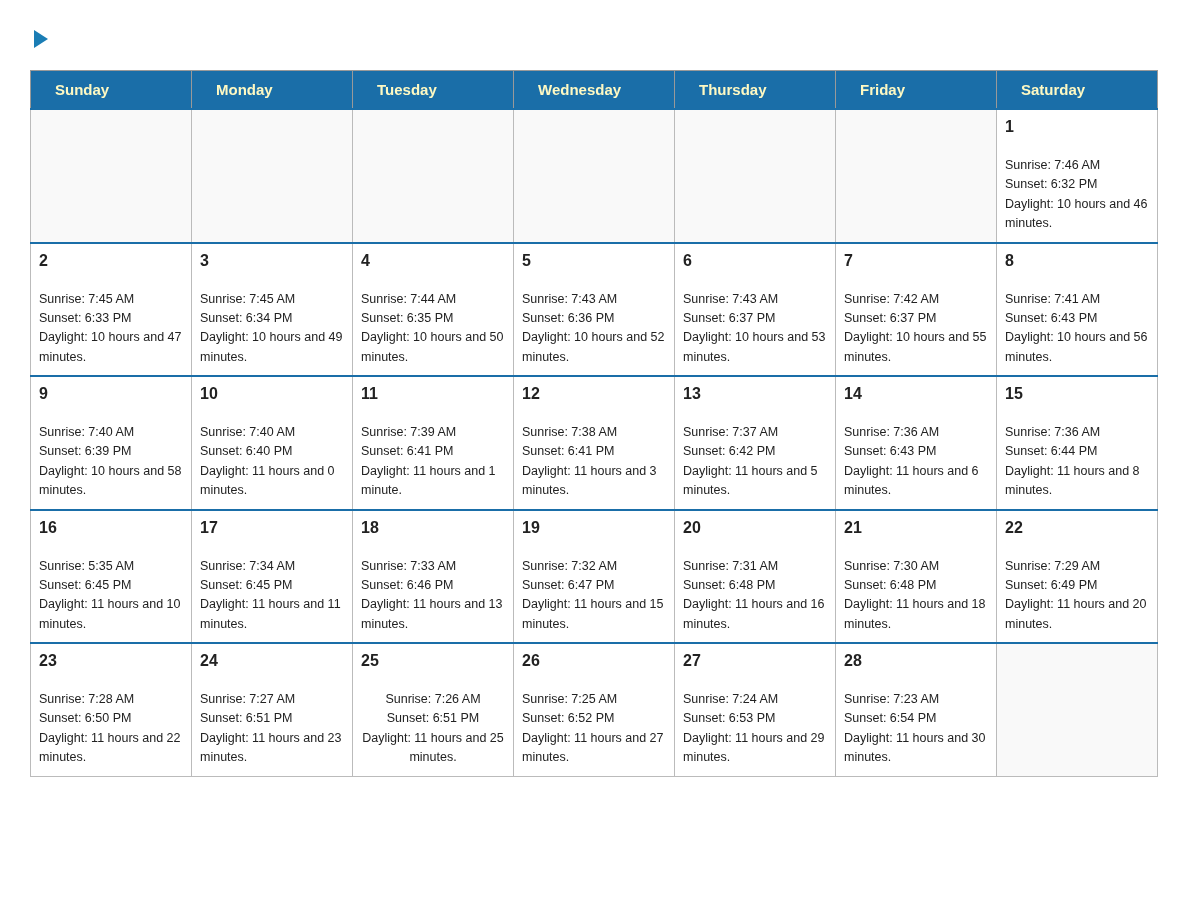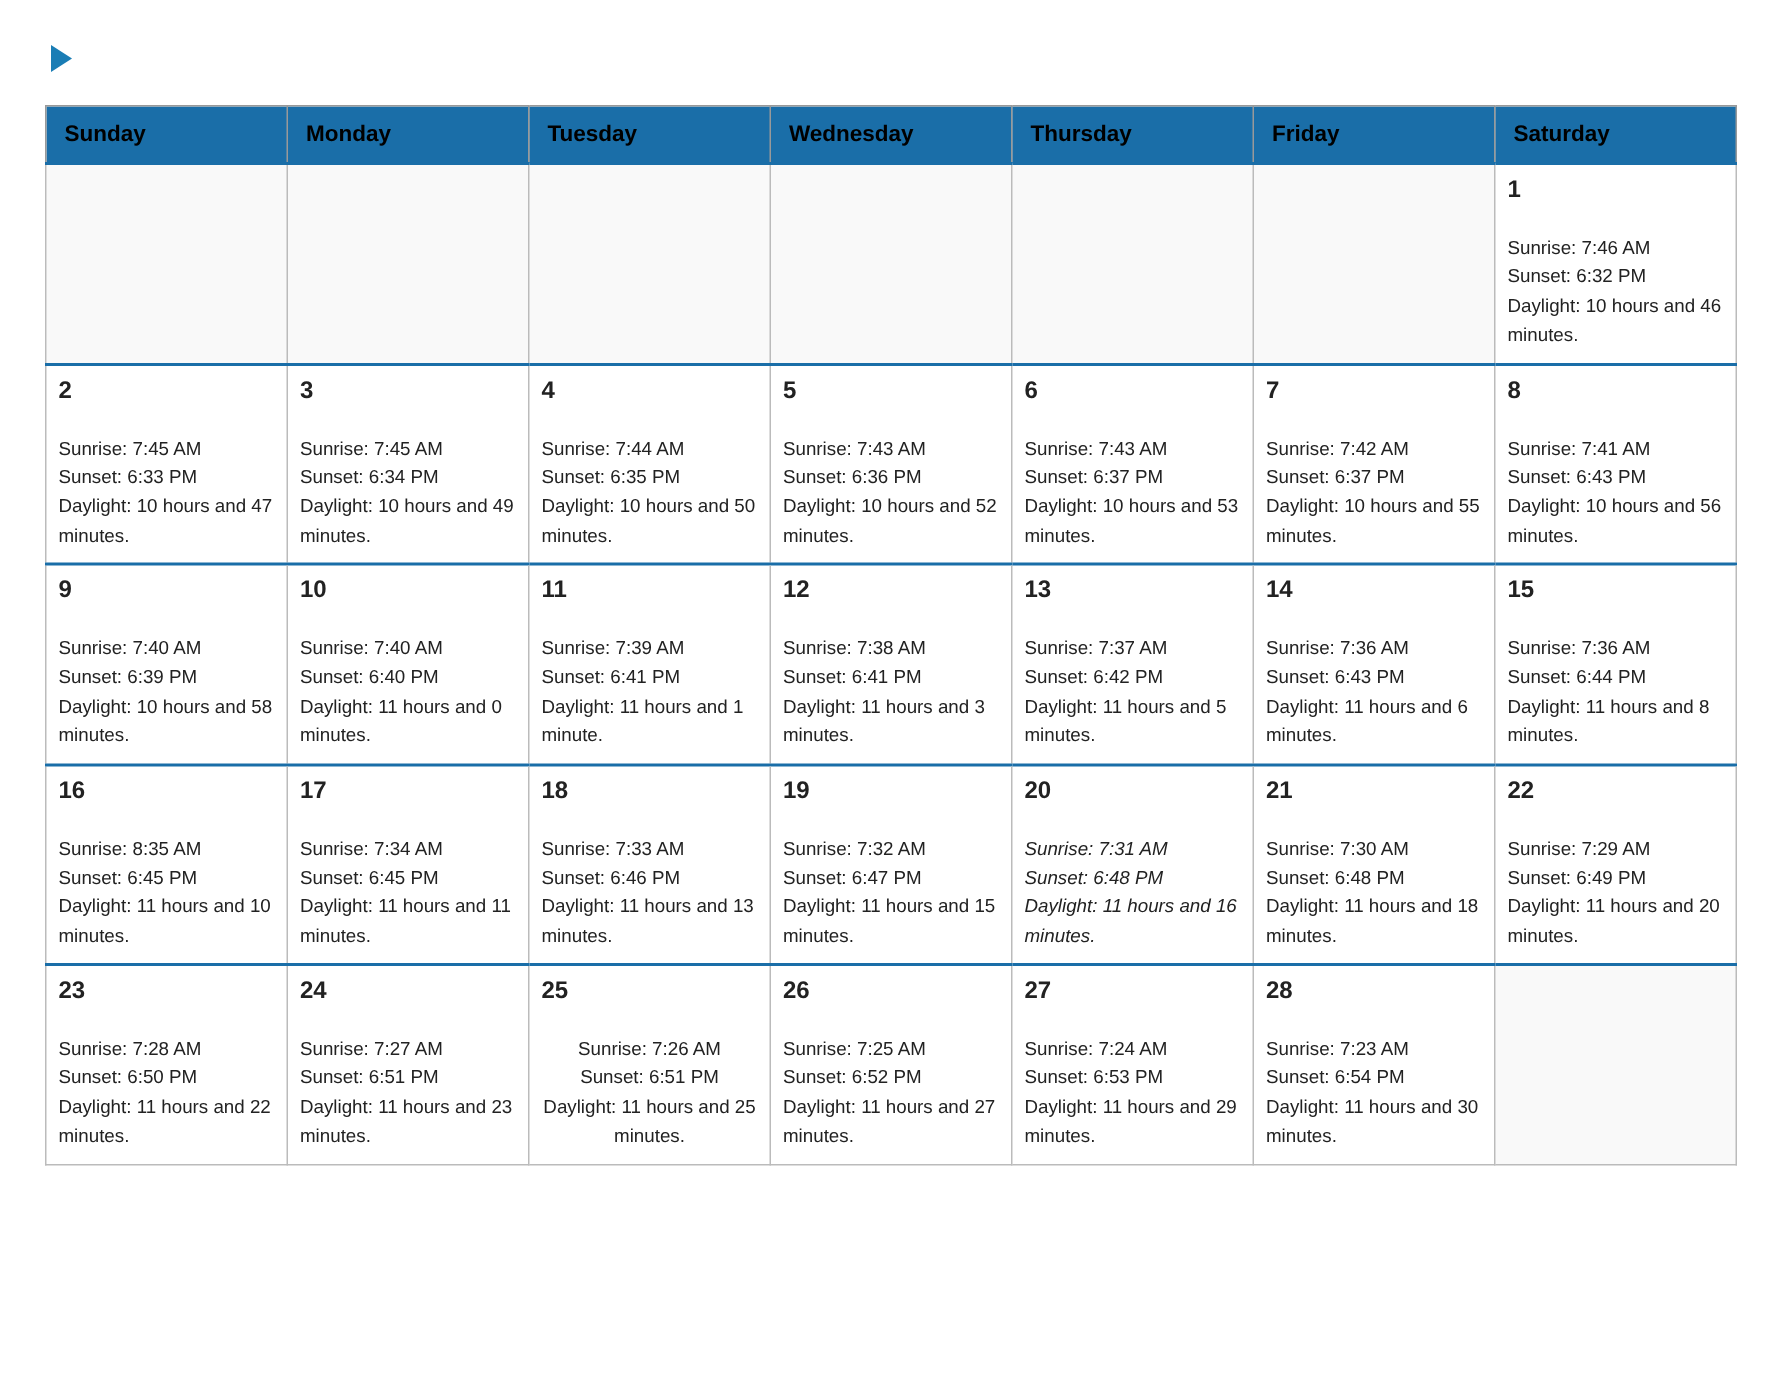--- a/index.html
+++ b/index.html
@@ -58,22 +58,22 @@
       color: #444;
       margin-top: 4px;
     }
     .calendar {
       width: 100%;
       border-collapse: collapse;
       border: 1px solid #999;
     }
     .calendar th {
       background-color: #1a6ea8;
-      color: #000000;
-      padding: 10px 12px;
+      color: #fef9c3;
+      padding: 10px 24px;
       font-size: 15px;
       font-weight: bold;
       text-align: left;
       border: 1px solid #999;
     }
     .calendar td {
       vertical-align: top;
       border: 1px solid #bbb;
       padding: 8px;
       width: 14.28%;
@@ -229,21 +229,21 @@
         <td>
           <span class="day-num">15</span>
           <div class="day-info" style="white-space: pre-line;">Sunrise: 7:36 AM
 Sunset: 6:44 PM
 Daylight: 11 hours and 8 minutes.</div>
         </td>
       </tr>
       <tr class="week-row">
         <td>
           <span class="day-num">16</span>
-          <div class="day-info" style="white-space: pre-line;">Sunrise: 8:35 AM
+          <div class="day-info" style="white-space: pre-line;">Sunrise: 5:35 AM
 Sunset: 6:45 PM
 Daylight: 11 hours and 10 minutes.</div>
         </td>
         <td>
           <span class="day-num">17</span>
           <div class="day-info" style="white-space: pre-line;">Sunrise: 7:34 AM
 Sunset: 6:45 PM
 Daylight: 11 hours and 11 minutes.</div>
         </td>
         <td>
@@ -253,21 +253,21 @@
 Daylight: 11 hours and 13 minutes.</div>
         </td>
         <td>
           <span class="day-num">19</span>
           <div class="day-info" style="white-space: pre-line;">Sunrise: 7:32 AM
 Sunset: 6:47 PM
 Daylight: 11 hours and 15 minutes.</div>
         </td>
         <td>
           <span class="day-num">20</span>
-          <div class="day-info" style="white-space: pre-line; font-style: italic;">Sunrise: 7:31 AM
+          <div class="day-info" style="white-space: pre-line;">Sunrise: 7:31 AM
 Sunset: 6:48 PM
 Daylight: 11 hours and 16 minutes.</div>
         </td>
         <td>
           <span class="day-num">21</span>
           <div class="day-info" style="white-space: pre-line;">Sunrise: 7:30 AM
 Sunset: 6:48 PM
 Daylight: 11 hours and 18 minutes.</div>
         </td>
         <td>

